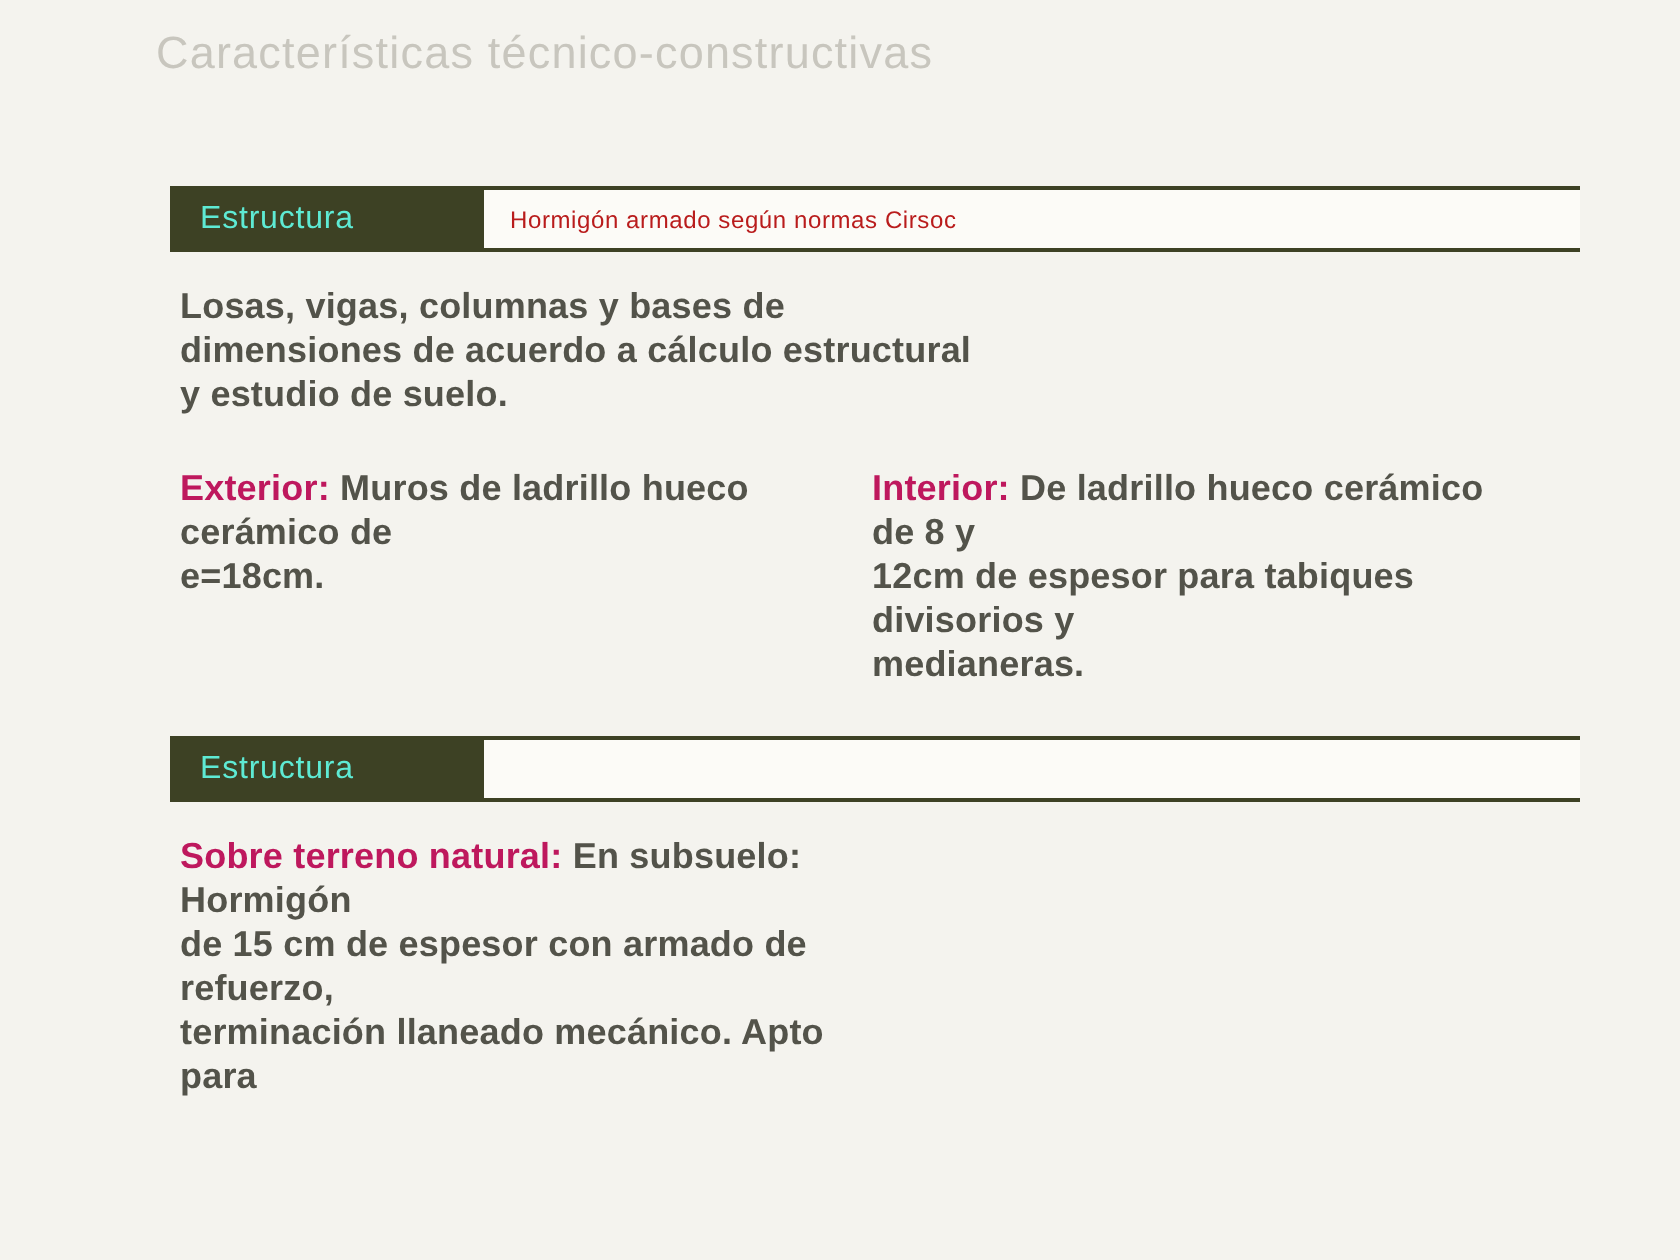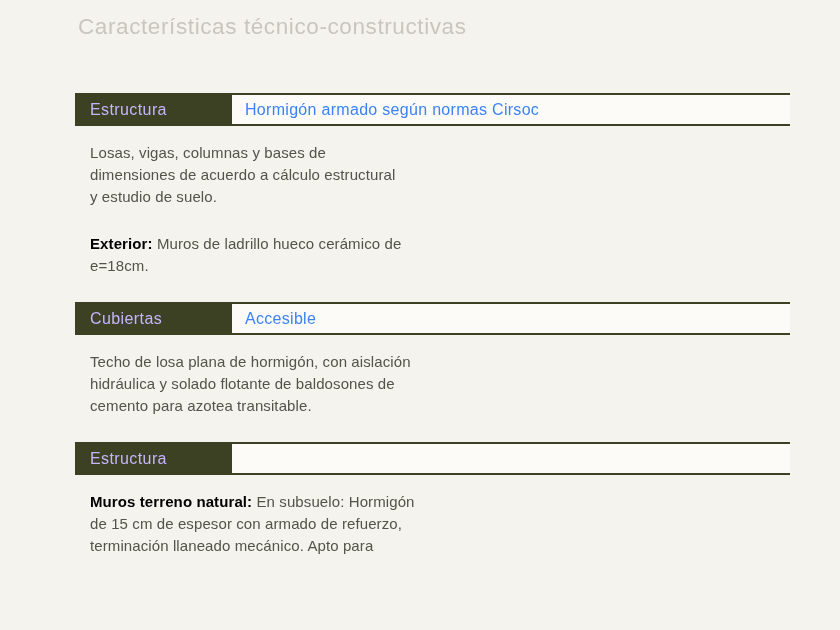--- a/index.html
+++ b/index.html
@@ -26,56 +26,58 @@
     width: 715px;
   }
   .sec-header {
     display: flex;
     height: 33px;
   }
   .sec-label {
     width: 157px;
     box-sizing: border-box;
     background: #3d4124;
-    color: #c4b5fd;
+    color: #5eead4;
     font-size: 16px;
     letter-spacing: 0.4px;
     display: flex;
     align-items: center;
     padding-left: 15px;
     flex-shrink: 0;
+    margin-left: 10px;
   }
   .sec-value {
     flex: 1;
     box-sizing: border-box;
     border-top: 2px solid #3d4124;
     border-bottom: 2px solid #3d4124;
     background: #fcfbf7;
-    color: #3b82f6;
-    font-size: 16px;
+    color: #b91c1c;
+    font-size: 12px;
     letter-spacing: 0.3px;
     display: flex;
     align-items: center;
     padding-left: 13px;
   }
   .sec-body {
     margin: 16px 0 25px 15px;
     display: flex;
     gap: 14px;
   }
   .col {
     margin: 0;
-    font-size: 15px;
+    font-size: 18px;
     line-height: 22px;
     color: #53534a;
     letter-spacing: 0.1px;
     white-space: pre-line;
+    font-weight: bold;
   }
   .col b {
-    color: #000000;
+    color: #be185d;
     text-align: right;
   }
   .col b:empty {
     display: none;
   }
   .col b:not(:empty)::after {
     content: " ";
   }
   .two-col .col-left {
     width: 332px;
@@ -101,40 +103,32 @@
       <p class="col"><span>Losas, vigas, columnas y bases de
 dimensiones de acuerdo a cálculo estructural
 y estudio de suelo.</span></p>
     </div>
   </section>
 
   <section class="sec">
     <div class="sec-body two-col">
       <p class="col col-left"><b>Exterior:</b><span>Muros de ladrillo hueco cerámico de
 e=18cm.</span></p>
+      <p class="col col-right"><b>Interior:</b><span>De ladrillo hueco cerámico de 8 y
+12cm de espesor para tabiques divisorios y
+medianeras.</span></p>
     </div>
   </section>
 
-  <section class="sec">
-    <div class="sec-header">
-      <div class="sec-label">Cubiertas</div>
-      <div class="sec-value">Accesible</div>
-    </div>
-    <div class="sec-body">
-      <p class="col"><span>Techo de losa plana de hormigón, con aislación
-hidráulica y solado flotante de baldosones de
-cemento para azotea transitable.</span></p>
-    </div>
-  </section>
 
   <section class="sec">
     <div class="sec-header">
       <div class="sec-label">Estructura</div>
       <div class="sec-value"></div>
     </div>
     <div class="sec-body two-col">
-      <p class="col col-left"><b>Muros terreno natural:</b><span>En subsuelo: Hormigón
+      <p class="col col-left"><b>Sobre terreno natural:</b><span>En subsuelo: Hormigón
 de 15 cm de espesor con armado de refuerzo,
 terminación llaneado mecánico. Apto para</span></p>
     </div>
   </section>
 
 </div>
 
 </body></html>

